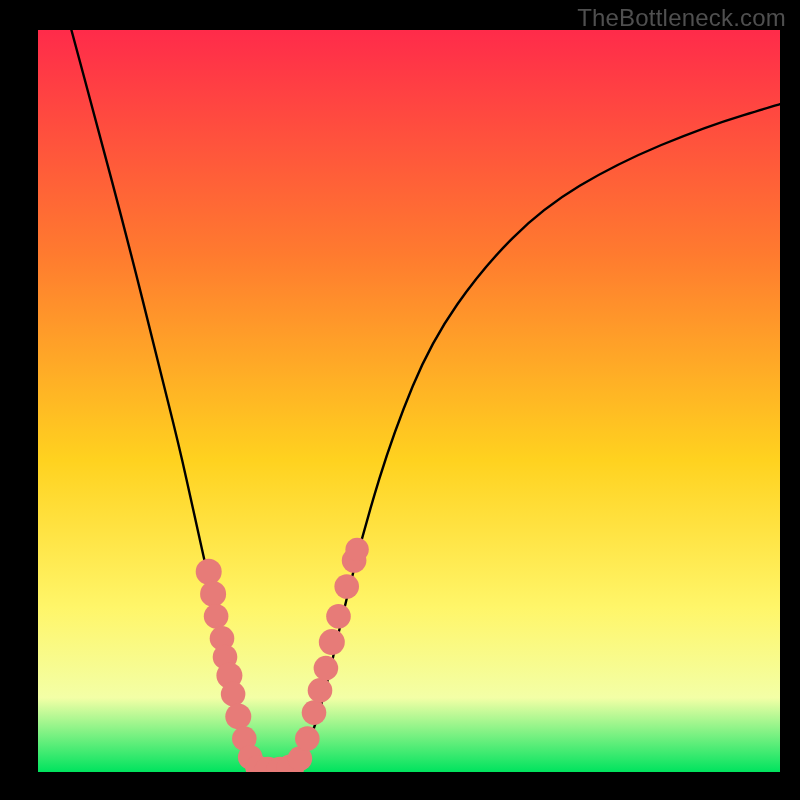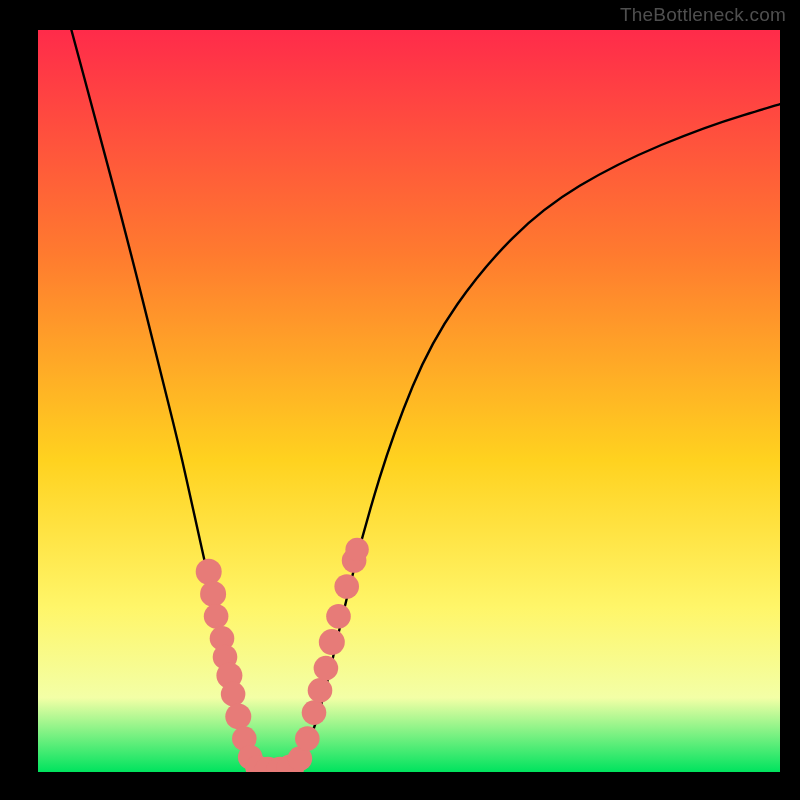--- a/index.html
+++ b/index.html
@@ -23,21 +23,21 @@
     left: 38px;
     top: 30px;
     width: 742px;
     height: 742px;
   }
   .watermark {
     position: absolute;
     top: 4px;
     right: 14px;
     font-family: Arial, Helvetica, sans-serif;
-    font-size: 19px;
+    font-size: 24px;
     font-weight: 400;
     color: #4f4f4f;
     letter-spacing: 0.2px;
     user-select: none;
   }
   svg {
     display: block;
   }
 </style>
 </head>

